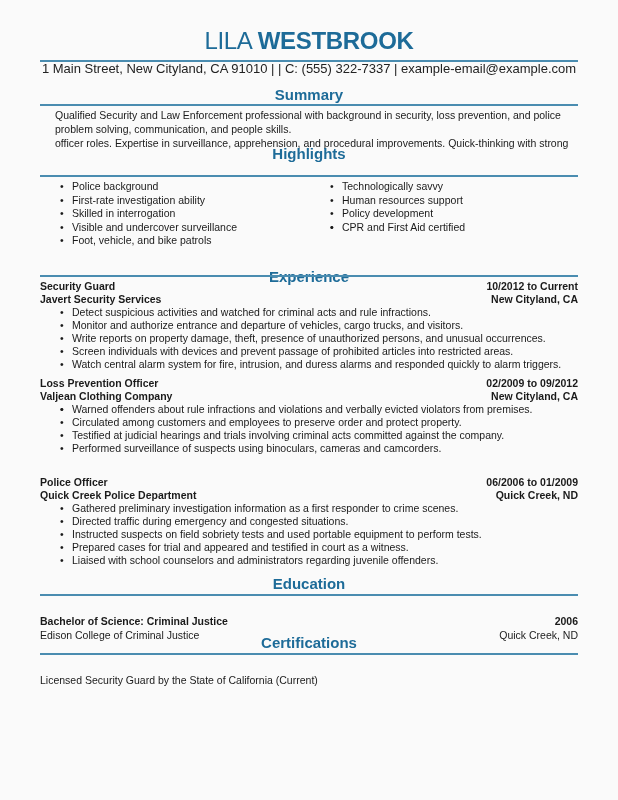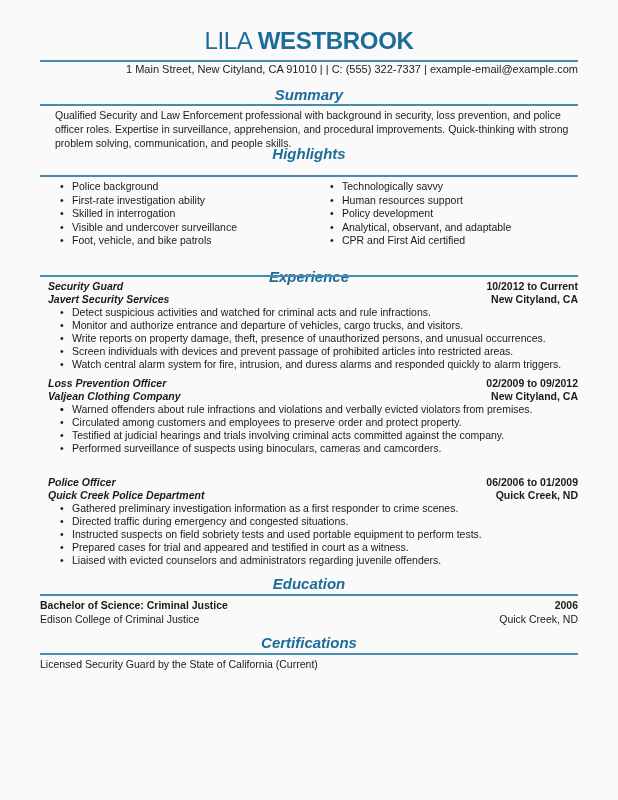--- a/index.html
+++ b/index.html
@@ -10,39 +10,39 @@
   .page { position: relative; width: 618px; height: 800px; }
   .content { position: absolute; left: 40px; width: 538px; top: 0; }
   .name {
     position: absolute; left: 0; width: 538px; top: 27px; text-align: center;
     font-size: 24px; line-height: 28px; color: #1d6b98; letter-spacing: -0.3px;
   }
   .name .first { font-weight: normal; }
   .name .last { font-weight: bold; }
   .rule { position: absolute; left: 0; width: 538px; height: 2px; background: #4a8cb0; }
   .contact {
-    position: absolute; left: 0; width: 538px; top: 63px; text-align: right;
-    font-size: 11px; line-height: 12px; color: #222;
+    position: absolute; left: 0; width: 538px; top: 63px; text-align: center;
+    font-size: 13px; line-height: 12px; color: #222;
   }
   .sec-title {
     position: absolute; left: 0; width: 538px; text-align: center;
-    font-size: 15px; font-weight: bold; color: #1d6b98; line-height: 18px; font-style: italic;
+    font-size: 15px; font-weight: bold; color: #1d6b98; line-height: 18px;
   }
   .para {
     position: absolute; left: 0; width: 538px; font-size: 10.5px; line-height: 14px; color: #1a1a1a; margin-left: 15px;
   }
   .hl-col { position: absolute; margin: 0; padding: 0; list-style: none; font-size: 10.5px; line-height: 13.5px; }
   .hl-col li { position: relative; padding-left: 32px; white-space: nowrap; }
   .hl-col li .dot, .bullets li .dot { position: absolute; left: 20px; top: 0; }
   .job-row { position: absolute; left: 0; width: 538px; font-size: 10.5px; line-height: 13px; font-weight: bold; }
-  .job-row .l { position: absolute; left: 8px; font-style: italic; }
+  .job-row .l { position: absolute; left: 0; }
   .job-row .r { position: absolute; right: 0; }
   .bullets { position: absolute; left: 0; width: 538px; margin: 0; padding: 0; list-style: none; font-size: 10.5px; line-height: 13px; }
   .bullets li { position: relative; padding-left: 32px; white-space: nowrap; }
-  .edu-row { position: absolute; left: 0; width: 538px; font-size: 10.5px; line-height: 13px; }
+  .edu-row { position: absolute; left: 0; width: 538px; font-size: 10.5px; line-height: 13px; margin-top: 16px; }
   .edu-row .l { position: absolute; left: 0; }
   .edu-row .r { position: absolute; right: 0; }
   .bold { font-weight: bold; }
 </style>
 </head>
 <body>
 
 <div class="page">
   <div class="content">
 
@@ -50,38 +50,38 @@
       <span class="first">LILA</span>
       <span class="last">WESTBROOK</span>
     </div>
     <div class="rule" style="top:60px"></div>
     <div class="contact">1 Main Street, New Cityland, CA 91010 | | C: (555) 322-7337 | example-email@example.com</div>
 
     <div class="sec-title" style="top:86px">Summary</div>
     <div class="rule" style="top:104px"></div>
     <div class="para" style="top:108px">
       <div>Qualified Security and Law Enforcement professional with background in security, loss prevention, and police</div>
+      <div>problem solving, communication, and people skills.</div>
       <div>officer roles. Expertise in surveillance, apprehension, and procedural improvements. Quick-thinking with strong</div>
-      <div>problem solving, communication, and people skills.</div>
     </div>
 
     <div class="sec-title" style="top:145px">Highlights</div>
     <div class="rule" style="top:175px"></div>
     <ul class="hl-col" style="top:180px; left:0;">
       <li><span class="dot">•</span><span>Police background</span></li>
       <li><span class="dot">•</span><span>First-rate investigation ability</span></li>
       <li><span class="dot">•</span><span>Skilled in interrogation</span></li>
       <li><span class="dot">•</span><span>Visible and undercover surveillance</span></li>
       <li><span class="dot">•</span><span>Foot, vehicle, and bike patrols</span></li>
     </ul>
     <ul class="hl-col" style="top:180px; left:270px;">
       <li><span class="dot">•</span><span>Technologically savvy</span></li>
       <li><span class="dot">•</span><span>Human resources support</span></li>
       <li><span class="dot">•</span><span>Policy development</span></li>
-      <li><span class="dot">•</span><span>Analytical, observant, and adaptable</span></li>
+      <li><span class="dot">•</span></li>
       <li><span class="dot">•</span><span>CPR and First Aid certified</span></li>
     </ul>
 
     <div class="sec-title" style="top:268px">Experience</div>
     <div class="rule" style="top:275px"></div>
 
     <div class="job-row" style="top:280px">
       <span class="l">Security Guard</span>
       <span class="r">10/2012 to Current</span>
     </div>
@@ -119,21 +119,21 @@
     </div>
     <div class="job-row" style="top:489px">
       <span class="l">Quick Creek Police Department</span>
       <span class="r">Quick Creek, ND</span>
     </div>
     <ul class="bullets" style="top:502px">
       <li><span class="dot">•</span><span>Gathered preliminary investigation information as a first responder to crime scenes.</span></li>
       <li><span class="dot">•</span><span>Directed traffic during emergency and congested situations.</span></li>
       <li><span class="dot">•</span><span>Instructed suspects on field sobriety tests and used portable equipment to perform tests.</span></li>
       <li><span class="dot">•</span><span>Prepared cases for trial and appeared and testified in court as a witness.</span></li>
-      <li><span class="dot">•</span><span>Liaised with evicted counselors and administrators regarding juvenile offenders.</span></li>
+      <li><span class="dot">•</span><span>Liaised with school counselors and administrators regarding juvenile offenders.</span></li>
     </ul>
 
     <div class="sec-title" style="top:575px">Education</div>
     <div class="rule" style="top:594px"></div>
     <div class="edu-row" style="top:599px">
       <span class="l bold">Bachelor of Science: Criminal Justice</span>
       <span class="r bold">2006</span>
     </div>
     <div class="edu-row" style="top:613px">
       <span class="l">Edison College of Criminal Justice</span>

